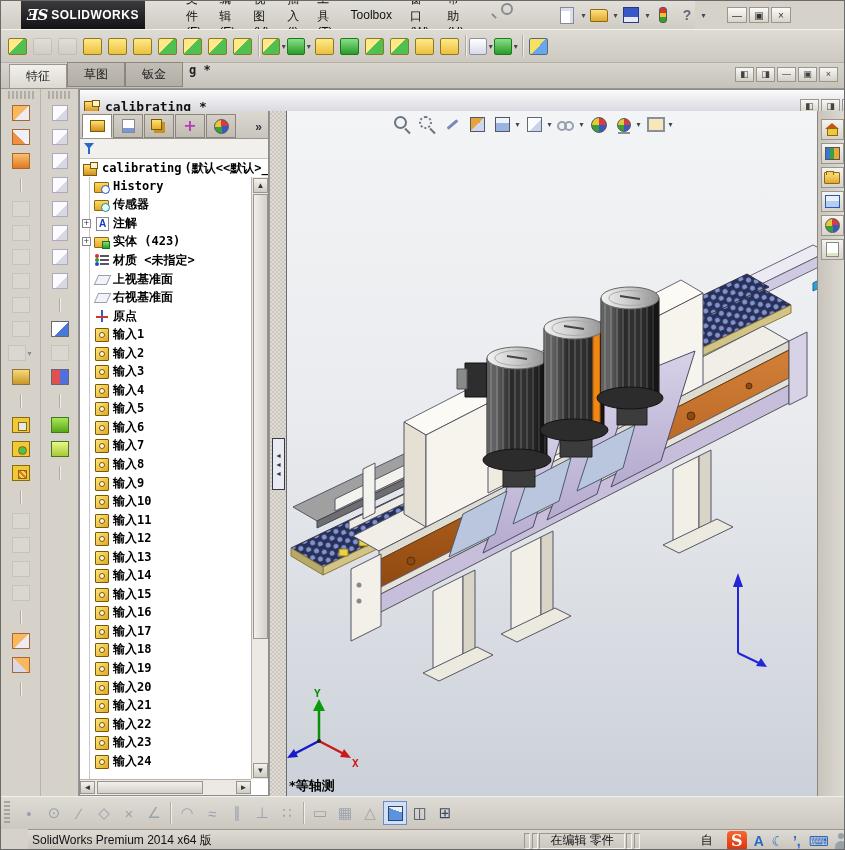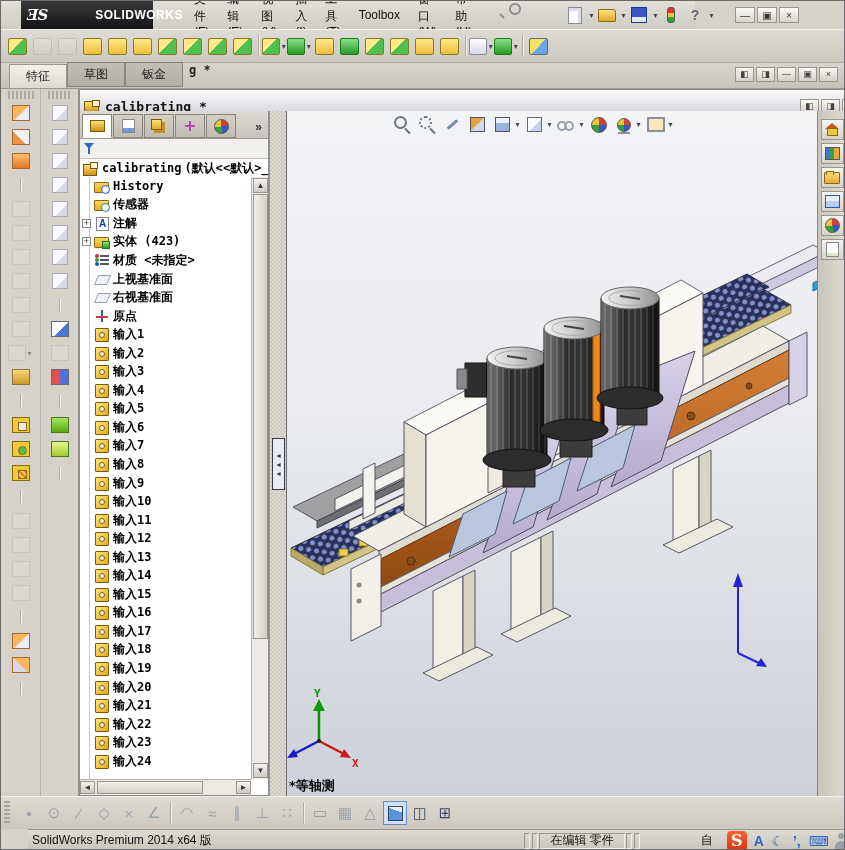--- a/index.html
+++ b/index.html
@@ -7,21 +7,21 @@
        font-family:"Liberation Sans","DejaVu Sans",sans-serif;font-size:12px;
        background:#d6d2ca;border:1px solid #6a6a6a;box-sizing:border-box;}
   *{box-sizing:border-box;}
   .abs{position:absolute;}
 
   
   #titlebar{left:0;top:0;width:694px;height:28px;background:linear-gradient(#e2dfd8,#cfccc4);display:flex;align-items:stretch;gap:20px;}
   #redstripe{width:5px;background:linear-gradient(#d42020,#8a0e0e);}
   #logoblock{width:132px;background:linear-gradient(#3a3a3c,#141416);color:#fff;display:flex;align-items:center;gap:4px;padding:0 6px;}
   #logomark{font:italic bold 15px "DejaVu Serif",serif;letter-spacing:-1px;}
-  #logotext{font:bold 12px "Liberation Sans",sans-serif;letter-spacing:.5px;margin-left:44px;}
+  #logotext{font:bold 12px "Liberation Sans",sans-serif;letter-spacing:.5px;}
   #menus{display:flex;align-items:center;padding-left:12px;}
   .menu-item{padding:3px 9px;color:#111;cursor:default;}
   #tb-search{width:18px;height:18px;position:relative;margin-left:6px;}
   #tb-search::before{content:"";position:absolute;left:2px;top:2px;width:8px;height:8px;border:2px solid #8a8a92;border-radius:50%;}
   #tb-search::after{content:"";position:absolute;right:2px;bottom:2px;width:6px;height:2px;background:#8a8a92;transform:rotate(45deg);}
   #tb-div{width:1px;background:#aaa;margin:3px 8px;}
   .qi{width:22px;height:22px;margin:0 1px;position:relative;display:flex;align-items:center;justify-content:center;}
   .qi-new::before{content:"";width:12px;height:15px;background:#fff;border:1px solid #889;box-shadow:inset -3px 3px 0 #dde;}
   .qi-open::before{content:"";width:16px;height:11px;background:linear-gradient(#ffe080,#e0a830);border:1px solid #8a6a10;border-radius:1px 3px 1px 1px;}
   .qi-save::before{content:"";width:14px;height:14px;background:#3858c8;border:1px solid #223a8a;box-shadow:inset 0 -5px 0 #e8e8f4;}

